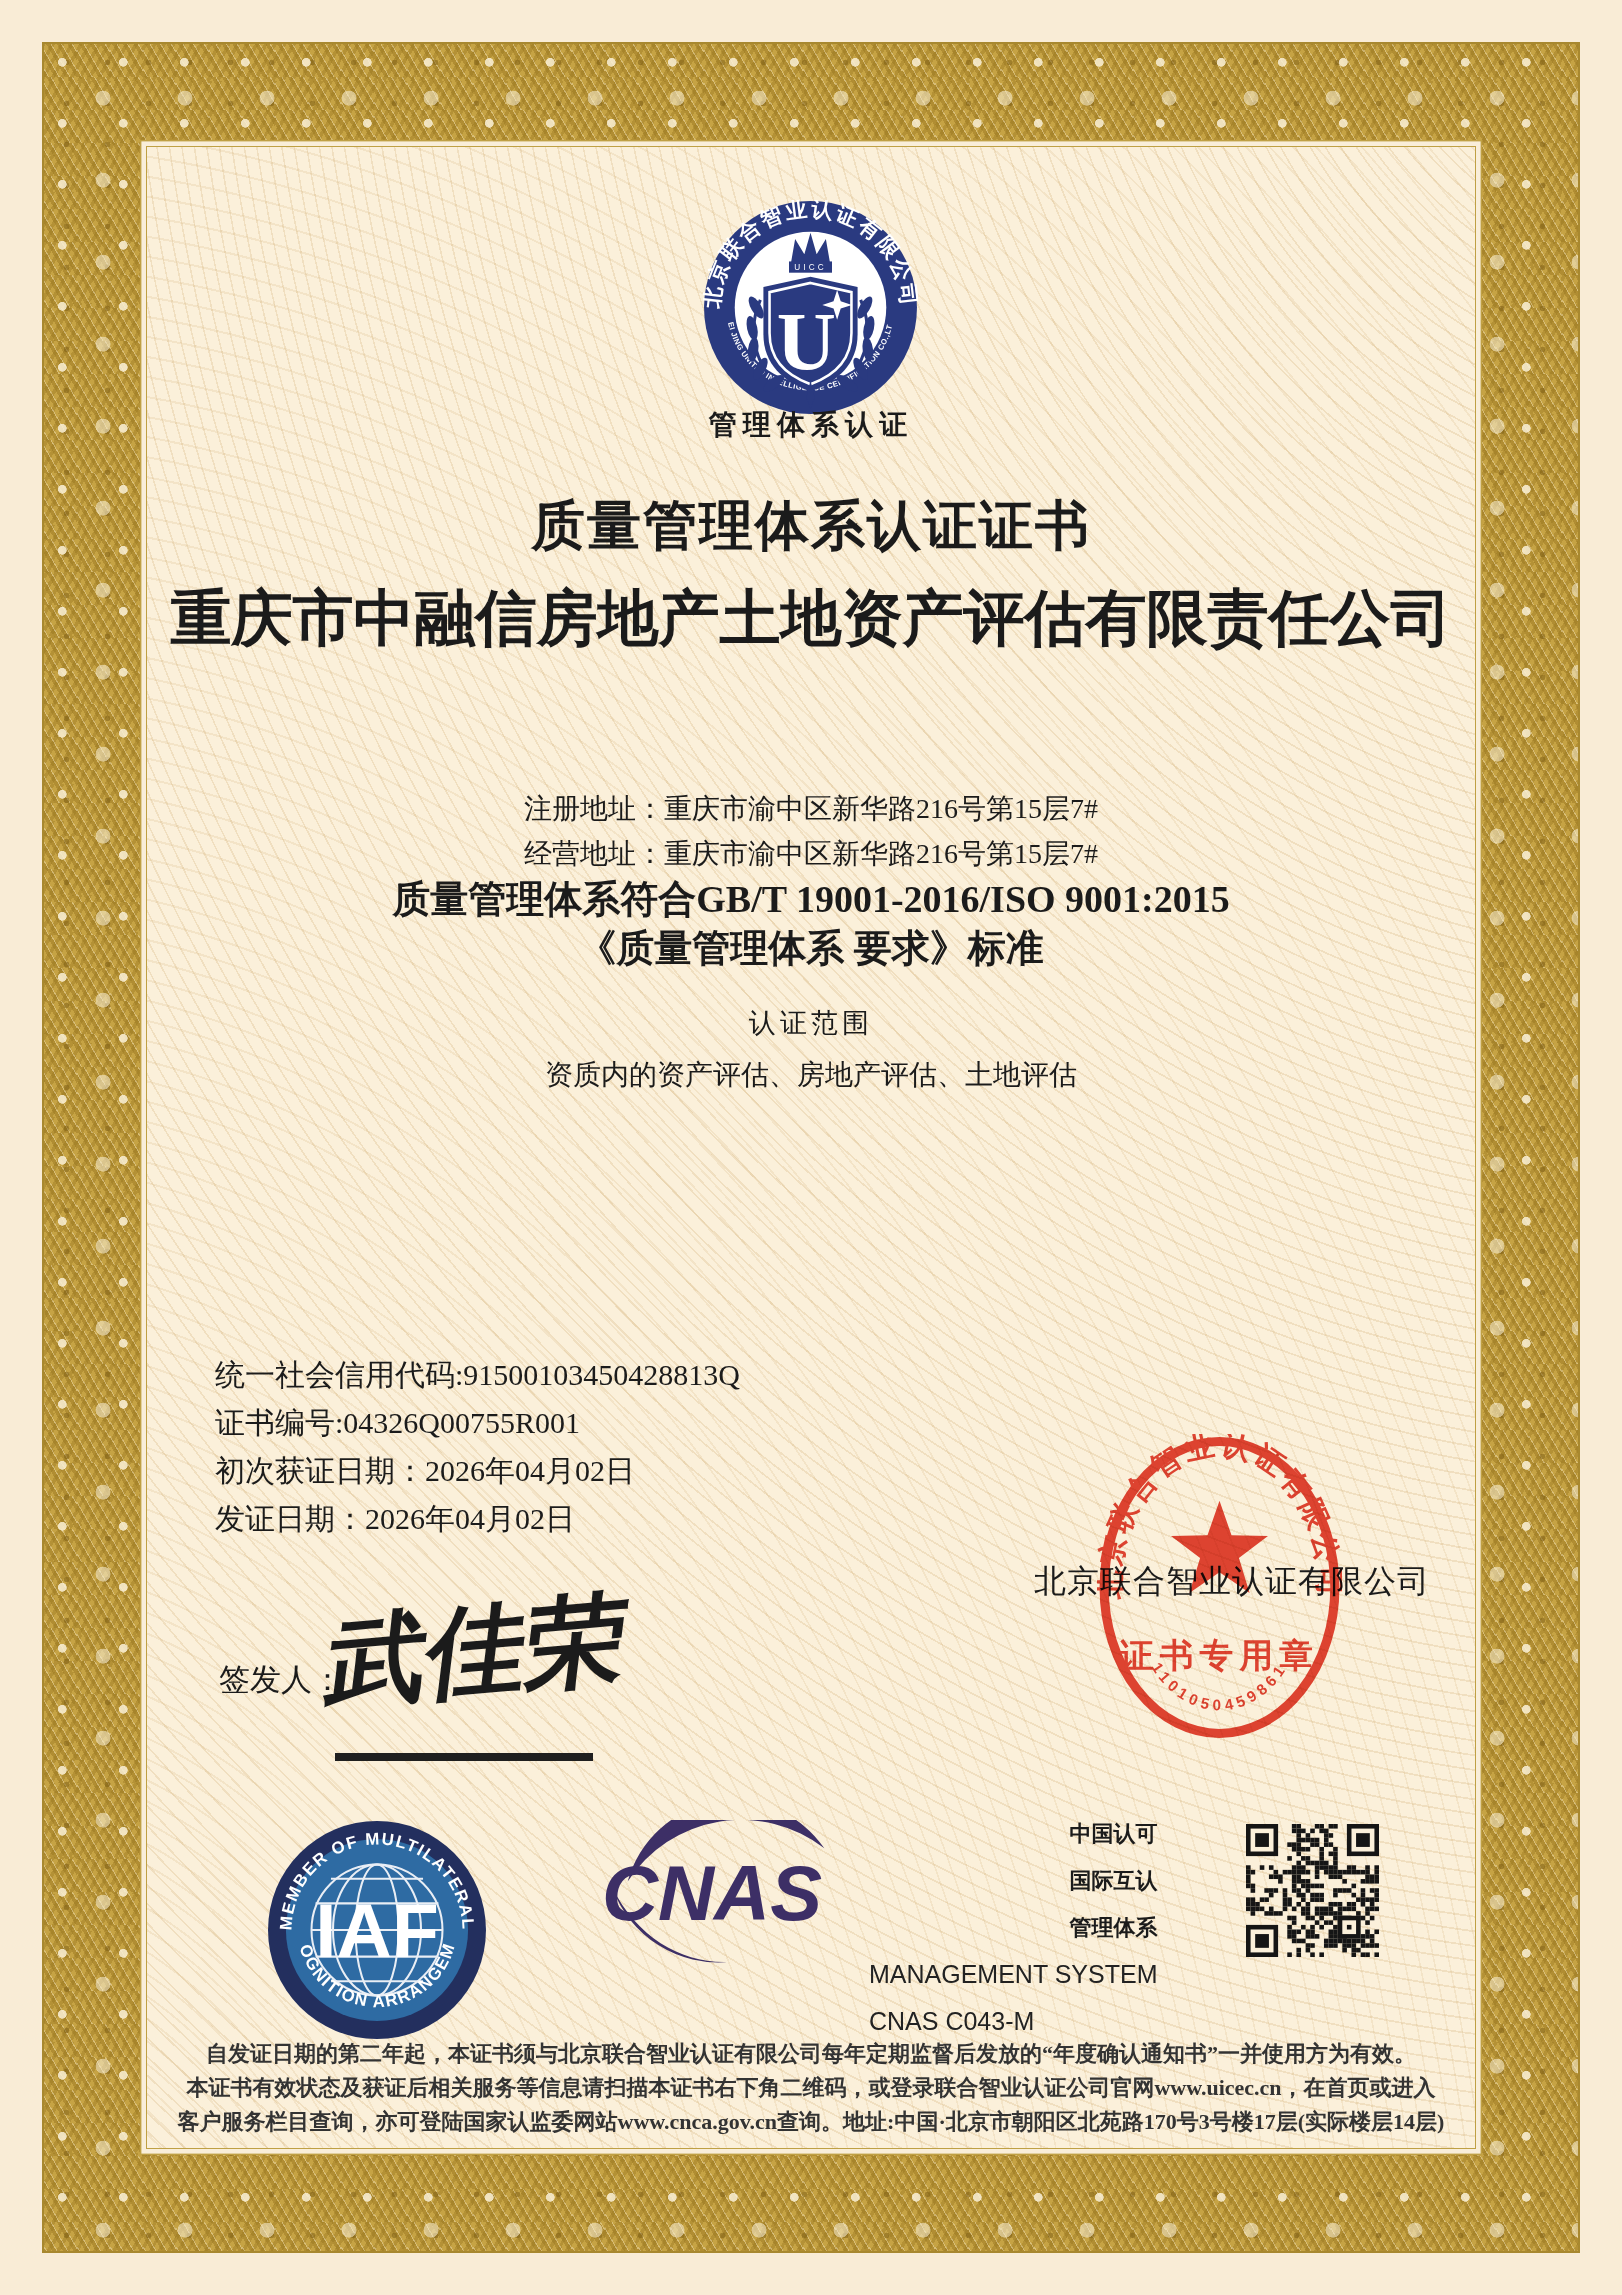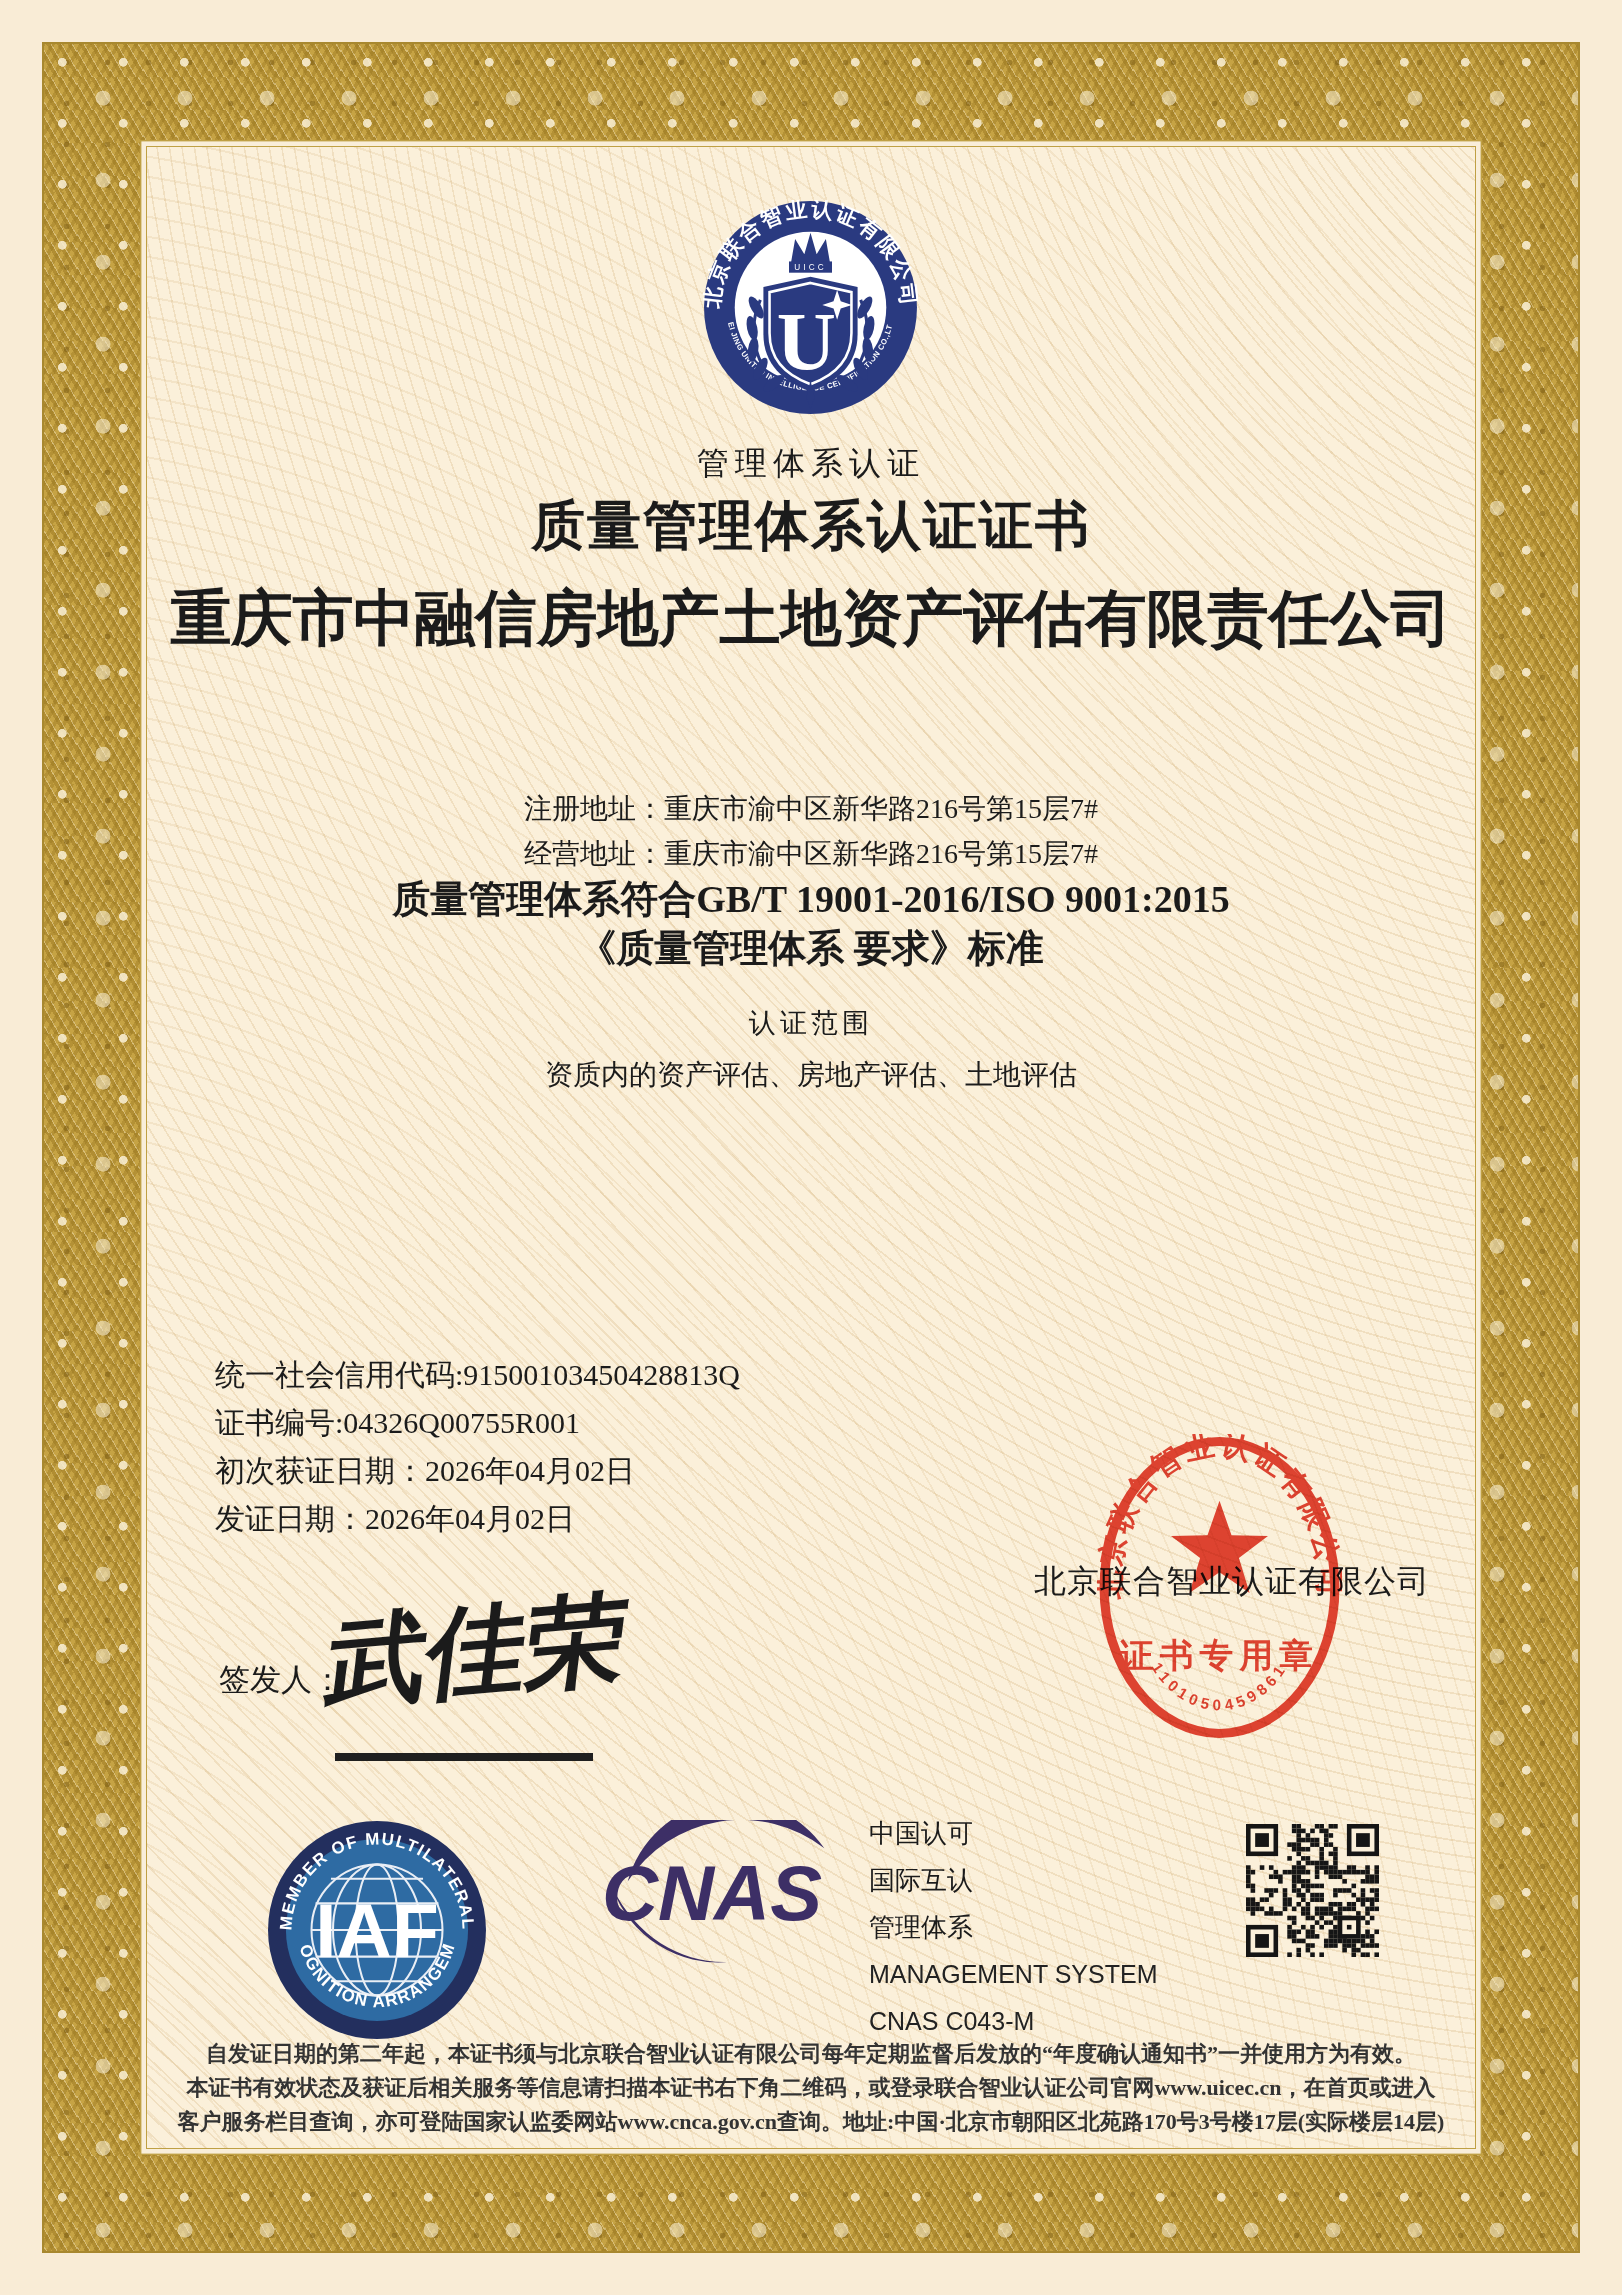--- a/index.html
+++ b/index.html
@@ -22,21 +22,21 @@
     box-shadow:0 0 0 4.6px #f9eed9, 0 0 0 6.1px #bfa044;
     background-image:
       repeating-radial-gradient(140% 110% at 115% -15%, rgba(208,171,112,.25) 0 1.5px, rgba(0,0,0,0) 1.5px 12.3px),
       repeating-radial-gradient(130% 120% at -15% 120%, rgba(208,171,112,.18) 0 1.5px, rgba(0,0,0,0) 1.5px 14.3px);}
 
   .abs{position:absolute;}
   .center{left:0;width:100%;text-align:center;}
 
   
   .logo-wrap{left:703px;top:200px;width:215px;height:215px;}
-  .logo-caption{top:406px;font-size:32px;letter-spacing:6.1px;font-weight:400;margin-top:36px;}
+  .logo-caption{top:406px;font-size:28px;letter-spacing:6.1px;font-weight:700;}
 
   .title{top:490px;font-size:54px;font-weight:900;letter-spacing:2px;}
   .company{top:569px;left:50%;transform:translateX(-50%);width:1339px;text-align:center;
            font-size:61px;font-weight:900;line-height:100px;}
 
   .addresses{top:763px;left:50%;transform:translateX(-50%);font-size:28px;line-height:45px;white-space:nowrap;margin-top:23px;}
   .standard{top:875px;font-size:38px;font-weight:800;line-height:49px;}
   .scope-heading{top:1005px;font-size:27px;letter-spacing:4.1px;}
   .scope-text{top:1056px;font-size:28px;}
 
@@ -46,21 +46,21 @@
   .seal{left:1097px;top:1434px;width:245px;height:307px;z-index:4;mix-blend-mode:multiply;opacity:.94;}
 
   .signer-label{left:219px;top:1659px;font-size:31px;}
   .signature{left:327px;top:1585px;font-size:100px;font-weight:700;z-index:2;
              transform:rotate(-5deg) skewX(-12deg);white-space:nowrap;}
   .signature-line{left:335px;top:1753px;width:258px;height:8.2px;background:#1f1f1f;}
 
   .iaf{left:267px;top:1820px;width:220px;height:220px;}
   .cnas{left:597px;top:1820px;width:235px;height:164px;}
   .accred-text{left:869px;top:1810px;line-height:47px;}
-  .accred-text .cn{font-size:26px;font-weight:400;}
+  .accred-text .cn{font-size:22px;font-weight:700;text-align:right;}
   .accred-text .en{font-size:25px;font-family:"Liberation Sans","DejaVu Sans",sans-serif;color:#222;}
   .qr{left:1246px;top:1824px;width:133px;height:133px;}
 
   .footer{top:2037px;font-size:22px;font-weight:600;color:#333;line-height:34px;}
 </style>
 </head>
 <body>
 
 <div id="page">
   <div class="band"></div>

